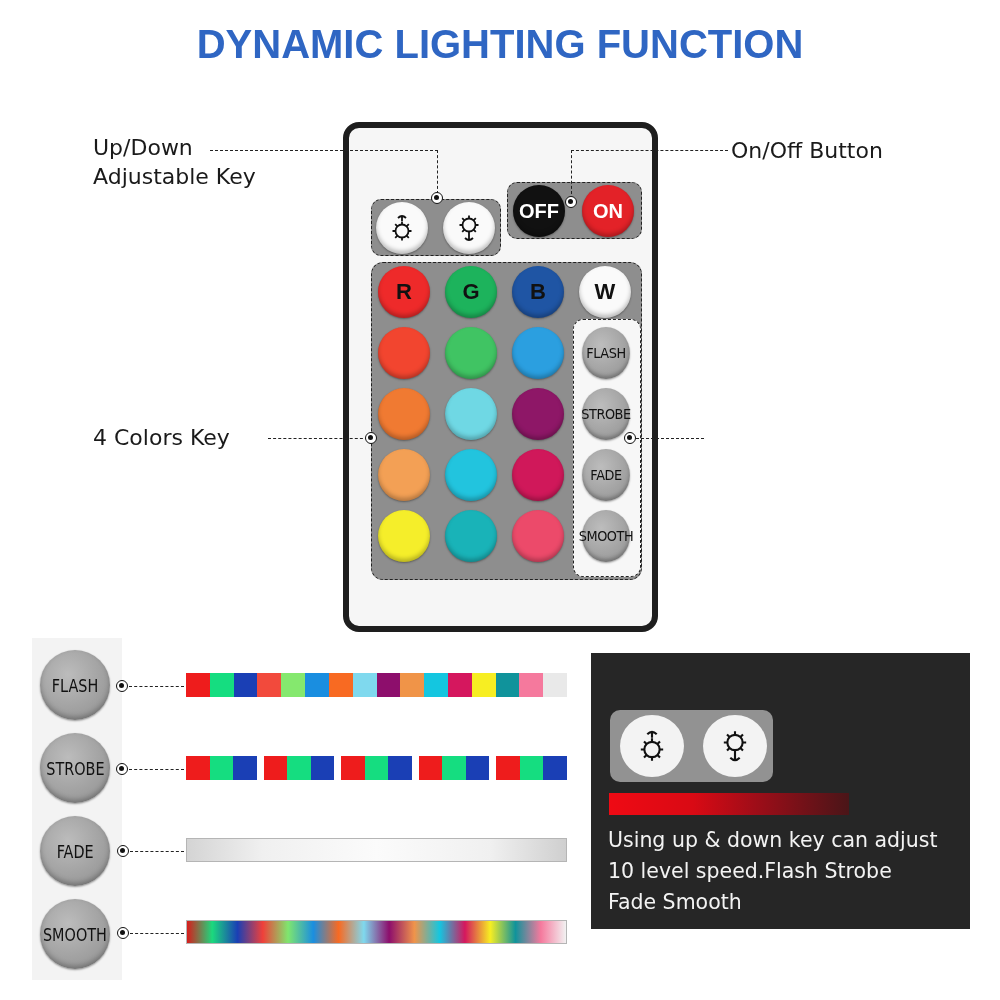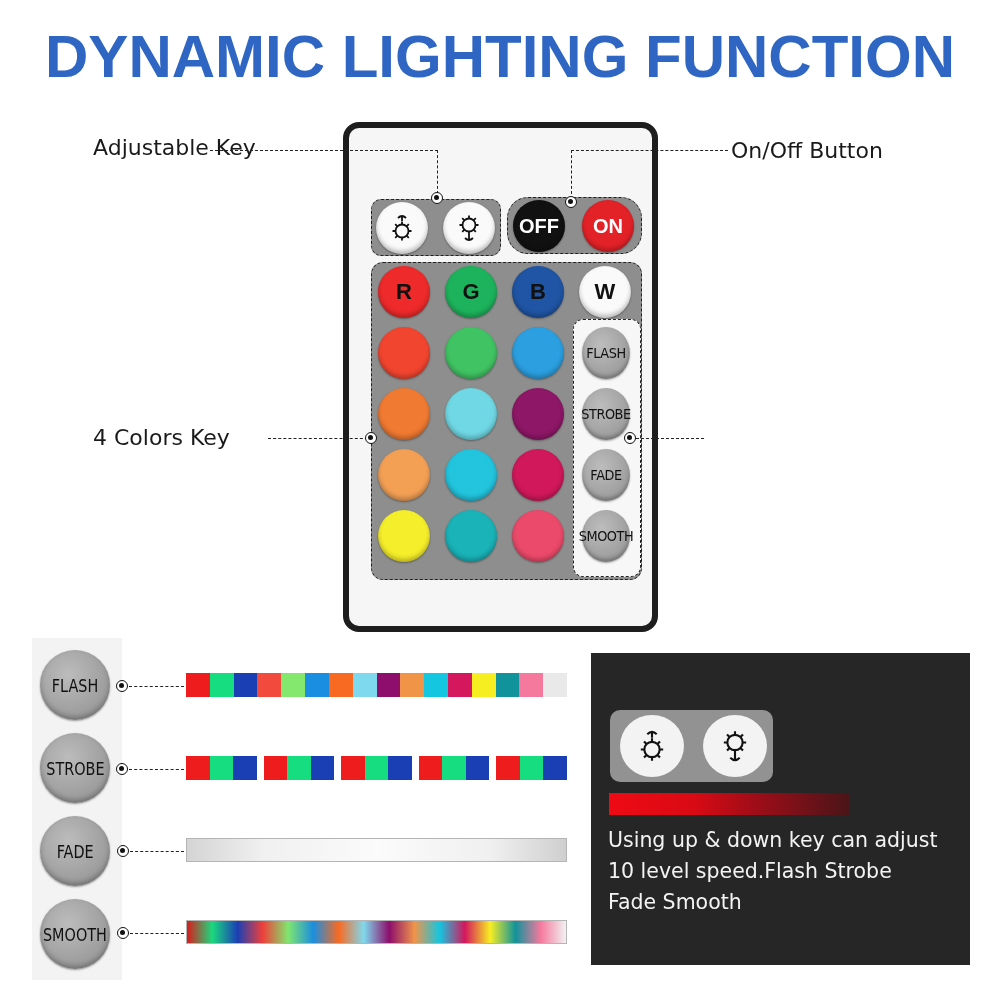--- a/index.html
+++ b/index.html
@@ -2,21 +2,21 @@
 <html><head>
 <meta charset="utf-8">
 <style>
   * { box-sizing: border-box; margin: 0; padding: 0; }
   html, body { width: 1000px; height: 1000px; background: #ffffff; overflow: hidden; }
   body { position: relative; font-family: "DejaVu Sans", sans-serif; color: #1a1a1a; }
 
   .title {
     position: absolute; left: 0; top: 22px; width: 1000px; text-align: center;
     font-family: "Liberation Sans", sans-serif; font-weight: bold;
-    font-size: 60px; letter-spacing: 0px; color: #2f66c3;
+    font-size: 40px; letter-spacing: 0px; color: #2f66c3;
     transform: scaleX(1.0); white-space: nowrap;
   }
 
   .label { position: absolute; font-size: 22px; line-height: 29px; color: #1a1a1a; white-space: nowrap; }
 
   .dash-h { position: absolute; height: 0; border-top: 1.5px dashed #222; }
   .dash-v { position: absolute; width: 0; border-left: 1.5px dashed #222; }
   .dot { position: absolute; width: 12px; height: 12px; border-radius: 50%; border: 1.5px solid #111; background: #fff; }
   .dot::after { content: ""; position: absolute; left: 2px; top: 2px; width: 5px; height: 5px; border-radius: 50%; background: #111; }
 
@@ -63,21 +63,21 @@
     position: absolute; left: 186px; top: 838px; width: 381px; height: 24px;
     border: 1px solid #b5b5b5;
     background: linear-gradient(90deg, #d4d4d4 0%, #f0f0f0 20%, #fbfbfb 50%, #f0f0f0 80%, #cfcfcf 100%);
   }
   .smooth-bar {
     position: absolute; left: 186px; top: 920px; width: 381px; height: 24px; border: 1px solid #b5b5b5;
   }
 
   
   .dark {
-    position: absolute; left: 591px; top: 653px; width: 379px; height: 312px; background: #262626;
+    position: absolute; left: 591px; top: 653px; width: 379px; height: 276px; background: #262626;
   }
   .dark .keys {
     position: absolute; left: 19px; top: 57px; width: 163px; height: 72px;
     background: #929292; border-radius: 10px;
   }
   .dark .k {
     position: absolute; top: 5px; width: 64px; height: 62px; border-radius: 50%; background: #f3f3f3;
     display: flex; align-items: center; justify-content: center;
   }
   .dark .redbar {
@@ -88,20 +88,21 @@
     position: absolute; left: 17px; top: 172px; width: 360px;
     color: #f3f3f3; font-size: 20.5px; line-height: 31px; white-space: pre-line;
   }
 </style>
 </head>
 <body>
 
 <div class="title">DYNAMIC LIGHTING FUNCTION</div>
 
 <div class="label" style="left:93px; top:133px;">
+  <div>Up/Down</div>
   <div>Adjustable Key</div>
 </div>
 <div class="label" style="left:731px; top:136px;">On/Off Button</div>
 <div class="label" style="left:93px; top:423px;">4 Colors Key</div>
 <div class="label" style="left:708px; top:424px;">
 </div>
 
 <div class="remote">
 
   <div class="group" style="left:22px; top:71px; width:130px; height:57px;">
@@ -114,21 +115,21 @@
     </div>
     <div class="btn white" style="left:71px; top:2px;">
       <svg width="34" height="34" viewBox="0 0 34 34" fill="none" stroke="#111" stroke-width="1.8">
         <circle cx="17" cy="14" r="6.5"></circle>
         <path d="M17 7.5v-3 M10.5 14h-3 M23.5 14h3 M12.4 9.4l-2.2-2.2 M21.6 9.4l2.2-2.2 M12.4 18.6l-2.2 2.2 M21.6 18.6l2.2 2.2"></path>
         <path d="M13 27 Q17 31 21 27 M17 20.5v8"></path>
       </svg>
     </div>
   </div>
 
-  <div class="group" style="left:158px; top:69px; width:135px; height:57px;border-radius:21px;">
+  <div class="group" style="left:158px; top:54px; width:135px; height:57px;">
     <div class="btn off" style="left:5px; top:2px;">OFF</div>
     <div class="btn on" style="left:74px; top:2px;">ON</div>
   </div>
 
   <div class="group" style="left:22px; top:134px; width:271px; height:318px; border-radius:12px;"></div>
 
   <div class="group white" style="left:224px; top:191px; width:68px; height:258px; border-radius:10px;"></div>
 
   <div class="btn" style="left:29px; top:138px; background:#ee2a2a;">R</div>
   <div class="btn" style="left:96px; top:138px; background:#1db35c;">G</div>

